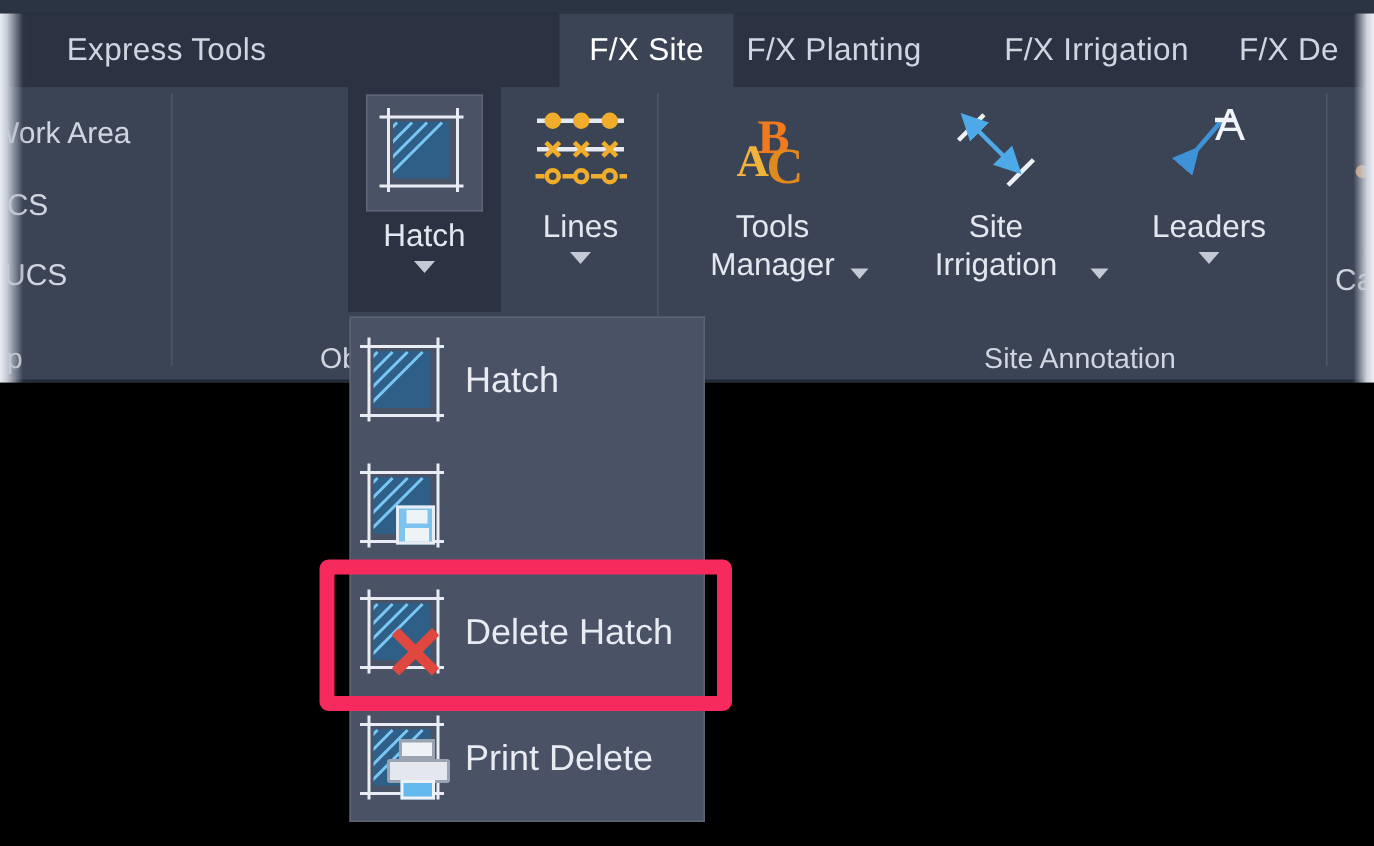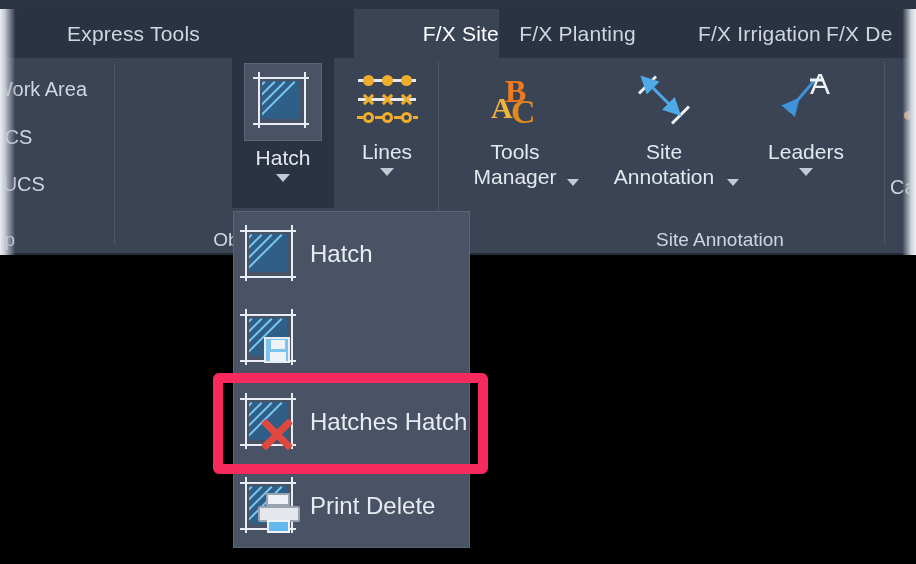--- a/index.html
+++ b/index.html
@@ -11,21 +11,21 @@
     position:relative;
   }
   #root{position:absolute;inset:0;width:916px;height:564px;background:#000;overflow:hidden;}
 
   
   .top-sliver{position:absolute;left:0;top:0;width:916px;height:9px;background:#2b3443;
     border-bottom:1px solid #1d2531;}
 
   
   .tabstrip{position:absolute;left:0;top:9px;width:916px;height:49px;background:#2b3342;}
-  .tab{position:absolute;top:0;height:49px;display:flex;align-items:center;justify-content:flex-end;
+  .tab{position:absolute;top:0;height:49px;display:flex;align-items:center;justify-content:center;
     color:#cfd6e0;font-size:21px;letter-spacing:.2px;white-space:nowrap;}
   .tab.active{background:#3b4455;color:#ffffff;}
 
   
   .ribbon{position:absolute;left:0;top:58px;width:916px;height:197px;background:#3b4455;}
   .ribbon-bottomline{position:absolute;left:0;top:253px;width:916px;height:2px;background:#222b38;}
 
   .panel-sep{position:absolute;top:4px;width:1px;height:182px;background:#4c5668;}
 
   .panel-label{position:absolute;bottom:4px;color:#cfd6e0;font-size:19px;white-space:nowrap;text-align:center;}
@@ -121,21 +121,21 @@
 <body>
 
 <div id="root">
 
   <div class="top-sliver"></div>
 
   <div class="tabstrip">
     <div class="tab" style="left:22px;width:178px;">
       <span>Express Tools</span>
     </div>
-    <div class="tab active" style="left:354px;width:116px;padding-left:29px;">
+    <div class="tab active" style="left:373px;width:116px;">
       <span>F/X Site</span>
     </div>
     <div class="tab" style="left:641px;width:180px;">
       <span>F/X Irrigation</span>
     </div>
     <div class="tab" style="left:476px;width:160px;">
       <span>F/X Planting</span>
     </div>
     <div class="tab" style="left:826px;width:94px;justify-content:flex-start;">
       <span>F/X De</span>
@@ -244,21 +244,21 @@
                 <marker id="ahB" markerWidth="6" markerHeight="6" refX="5" refY="3" orient="auto">
                   <path d="M0,0 L6,3 L0,6 z" fill="#4ea9e8"></path>
                 </marker>
               </defs>
               <line x1="19" y1="19" x2="47" y2="47" stroke="#4ea9e8" stroke-width="3" marker-start="url(#ahA)" marker-end="url(#ahB)"></line>
             </svg>
           </div>
         </div>
       </div>
       <div class="cap">Site</div>
-      <div class="cap" style="margin-top:0;">Annotation</div>
+      <div class="cap" style="margin-top:0;">Irrigation</div>
     </div>
     <div class="caret sm" style="position:absolute;left:727px;top:117px;"></div>
 
     <div class="rbtn" style="left:752px;top:5px;width:108px;">
       <div class="glyph-wrap" style="padding:4px;">
         <div class="glyph">
           <div class="lead">
             <svg width="64" height="64" style="position:absolute;left:0;top:0;">
               <defs>
                 <marker id="ahL" markerWidth="6" markerHeight="6" refX="5" refY="3" orient="auto">
@@ -346,21 +346,21 @@
           <div class="xb v" style="left:7px;"></div>
             <div class="xb v" style="left:53px;"></div>
           <div class="xb h" style="top:7px;"></div>
             <div class="xb h" style="top:53px;"></div>
           <div class="redx">
               <i></i>
               <i></i>
             </div>
         </div>
       </div>
-      <div class="mlabel">Hatches Hatch</div>
+      <div class="mlabel">Delete Hatch</div>
     </div>
 
     <div class="mitem" style="top:252px;">
       <div class="mglyph">
         <div class="hatch-ico">
           <div class="hatch-sq">
 
             <div class="ln" style="left:2px;top:0;"></div>
             <div class="ln" style="left:12px;top:0;"></div>
               <div class="ln" style="left:22px;top:0;"></div>

